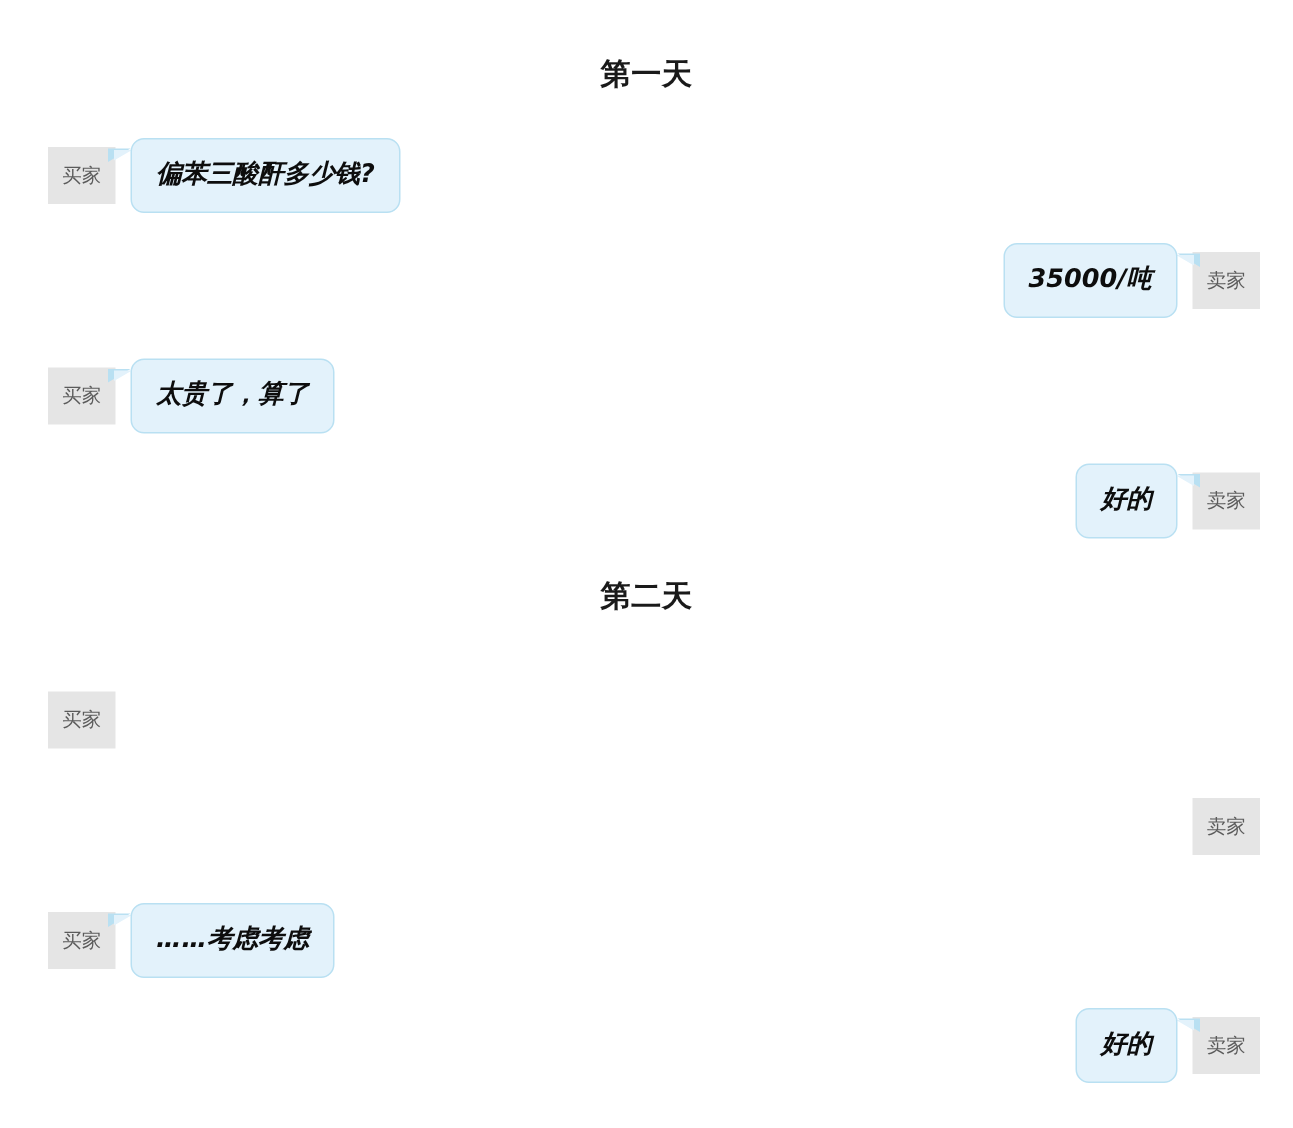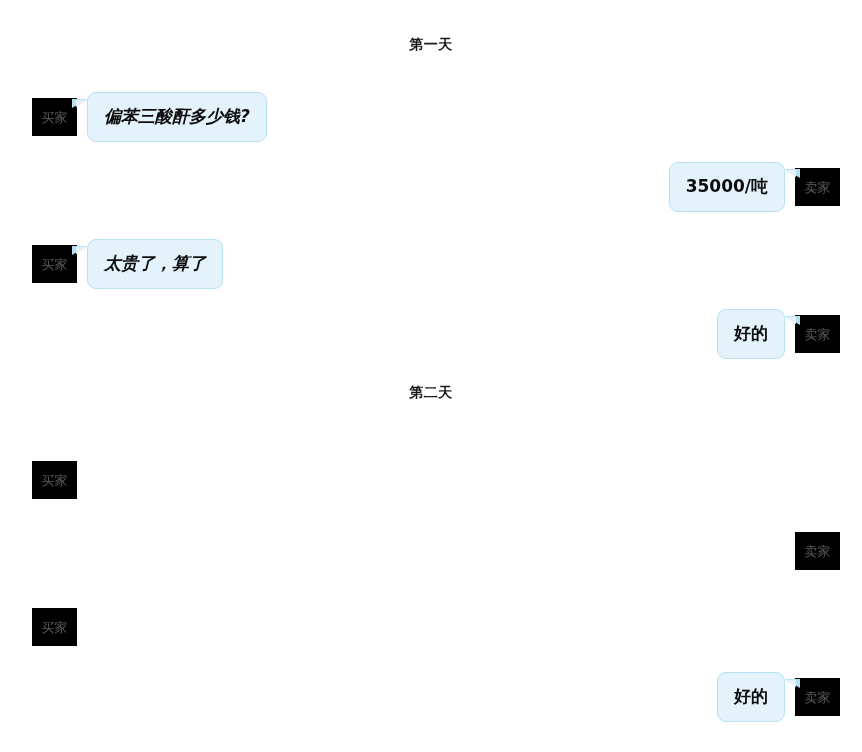--- a/index.html
+++ b/index.html
@@ -22,58 +22,58 @@
     width: 862px;
     height: 752px;
   }
 
   
   .day-divider {
     position: absolute;
     left: 0;
     width: 862px;
     text-align: center;
-    font-size: 14px;
+    font-size: 20px;
     font-weight: bold;
     color: #1a1a1a;
     letter-spacing: 0.5px;
   }
 
   
   .msg-row {
     position: absolute;
     display: flex;
     align-items: flex-start;
   }
   .msg-row.left  { left: 32px; flex-direction: row; }
   .msg-row.right { right: 22px; flex-direction: row-reverse; }
 
   
   .speaker-chip {
-    background: #000000;
+    background: #e5e5e5;
     color: #5b5b5b;
     font-size: 13px;
     line-height: 1;
     width: 45px;
     height: 38px;
     display: flex;
     align-items: center;
     justify-content: center;
     flex: 0 0 auto;
     margin-top: 6px;
     font-family: "DejaVu Sans", "Liberation Sans", sans-serif;
   }
 
   
   .bubble-wrap {
     position: relative;
     flex: 0 0 auto;
   }
   .msg-row.left  .bubble-wrap { margin-left: 10px; font-style: italic; }
-  .msg-row.right .bubble-wrap { margin-right: 10px; }
+  .msg-row.right .bubble-wrap { margin-right: 10px; font-style: italic; }
 
   .bubble {
     position: relative;
     background: #e3f2fb;
     border: 1.5px solid #b9e0f2;
     border-radius: 9px;
     padding: 13px 16px 15px 16px;
     font-size: 17px;
     font-weight: bold;
     color: #0d0d0d;
@@ -162,20 +162,25 @@
       </div>
     </div>
     <div class="msg-row left" style="top: 455px;">
       <div class="speaker-chip">买家</div>
     </div>
     <div class="msg-row right" style="top: 526px;">
       <div class="speaker-chip">卖家</div>
     </div>
     <div class="msg-row left" style="top: 602px;">
       <div class="speaker-chip">买家</div>
+      <div class="bubble-wrap">
+        <span class="tail"></span>
+        <span class="tail-in"></span>
+        <div class="bubble">……考虑考虑</div>
+      </div>
     </div>
     <div class="msg-row right" style="top: 672px;">
       <div class="speaker-chip">卖家</div>
       <div class="bubble-wrap">
         <span class="tail"></span>
         <span class="tail-in"></span>
         <div class="bubble">好的</div>
       </div>
     </div>
   </div>

